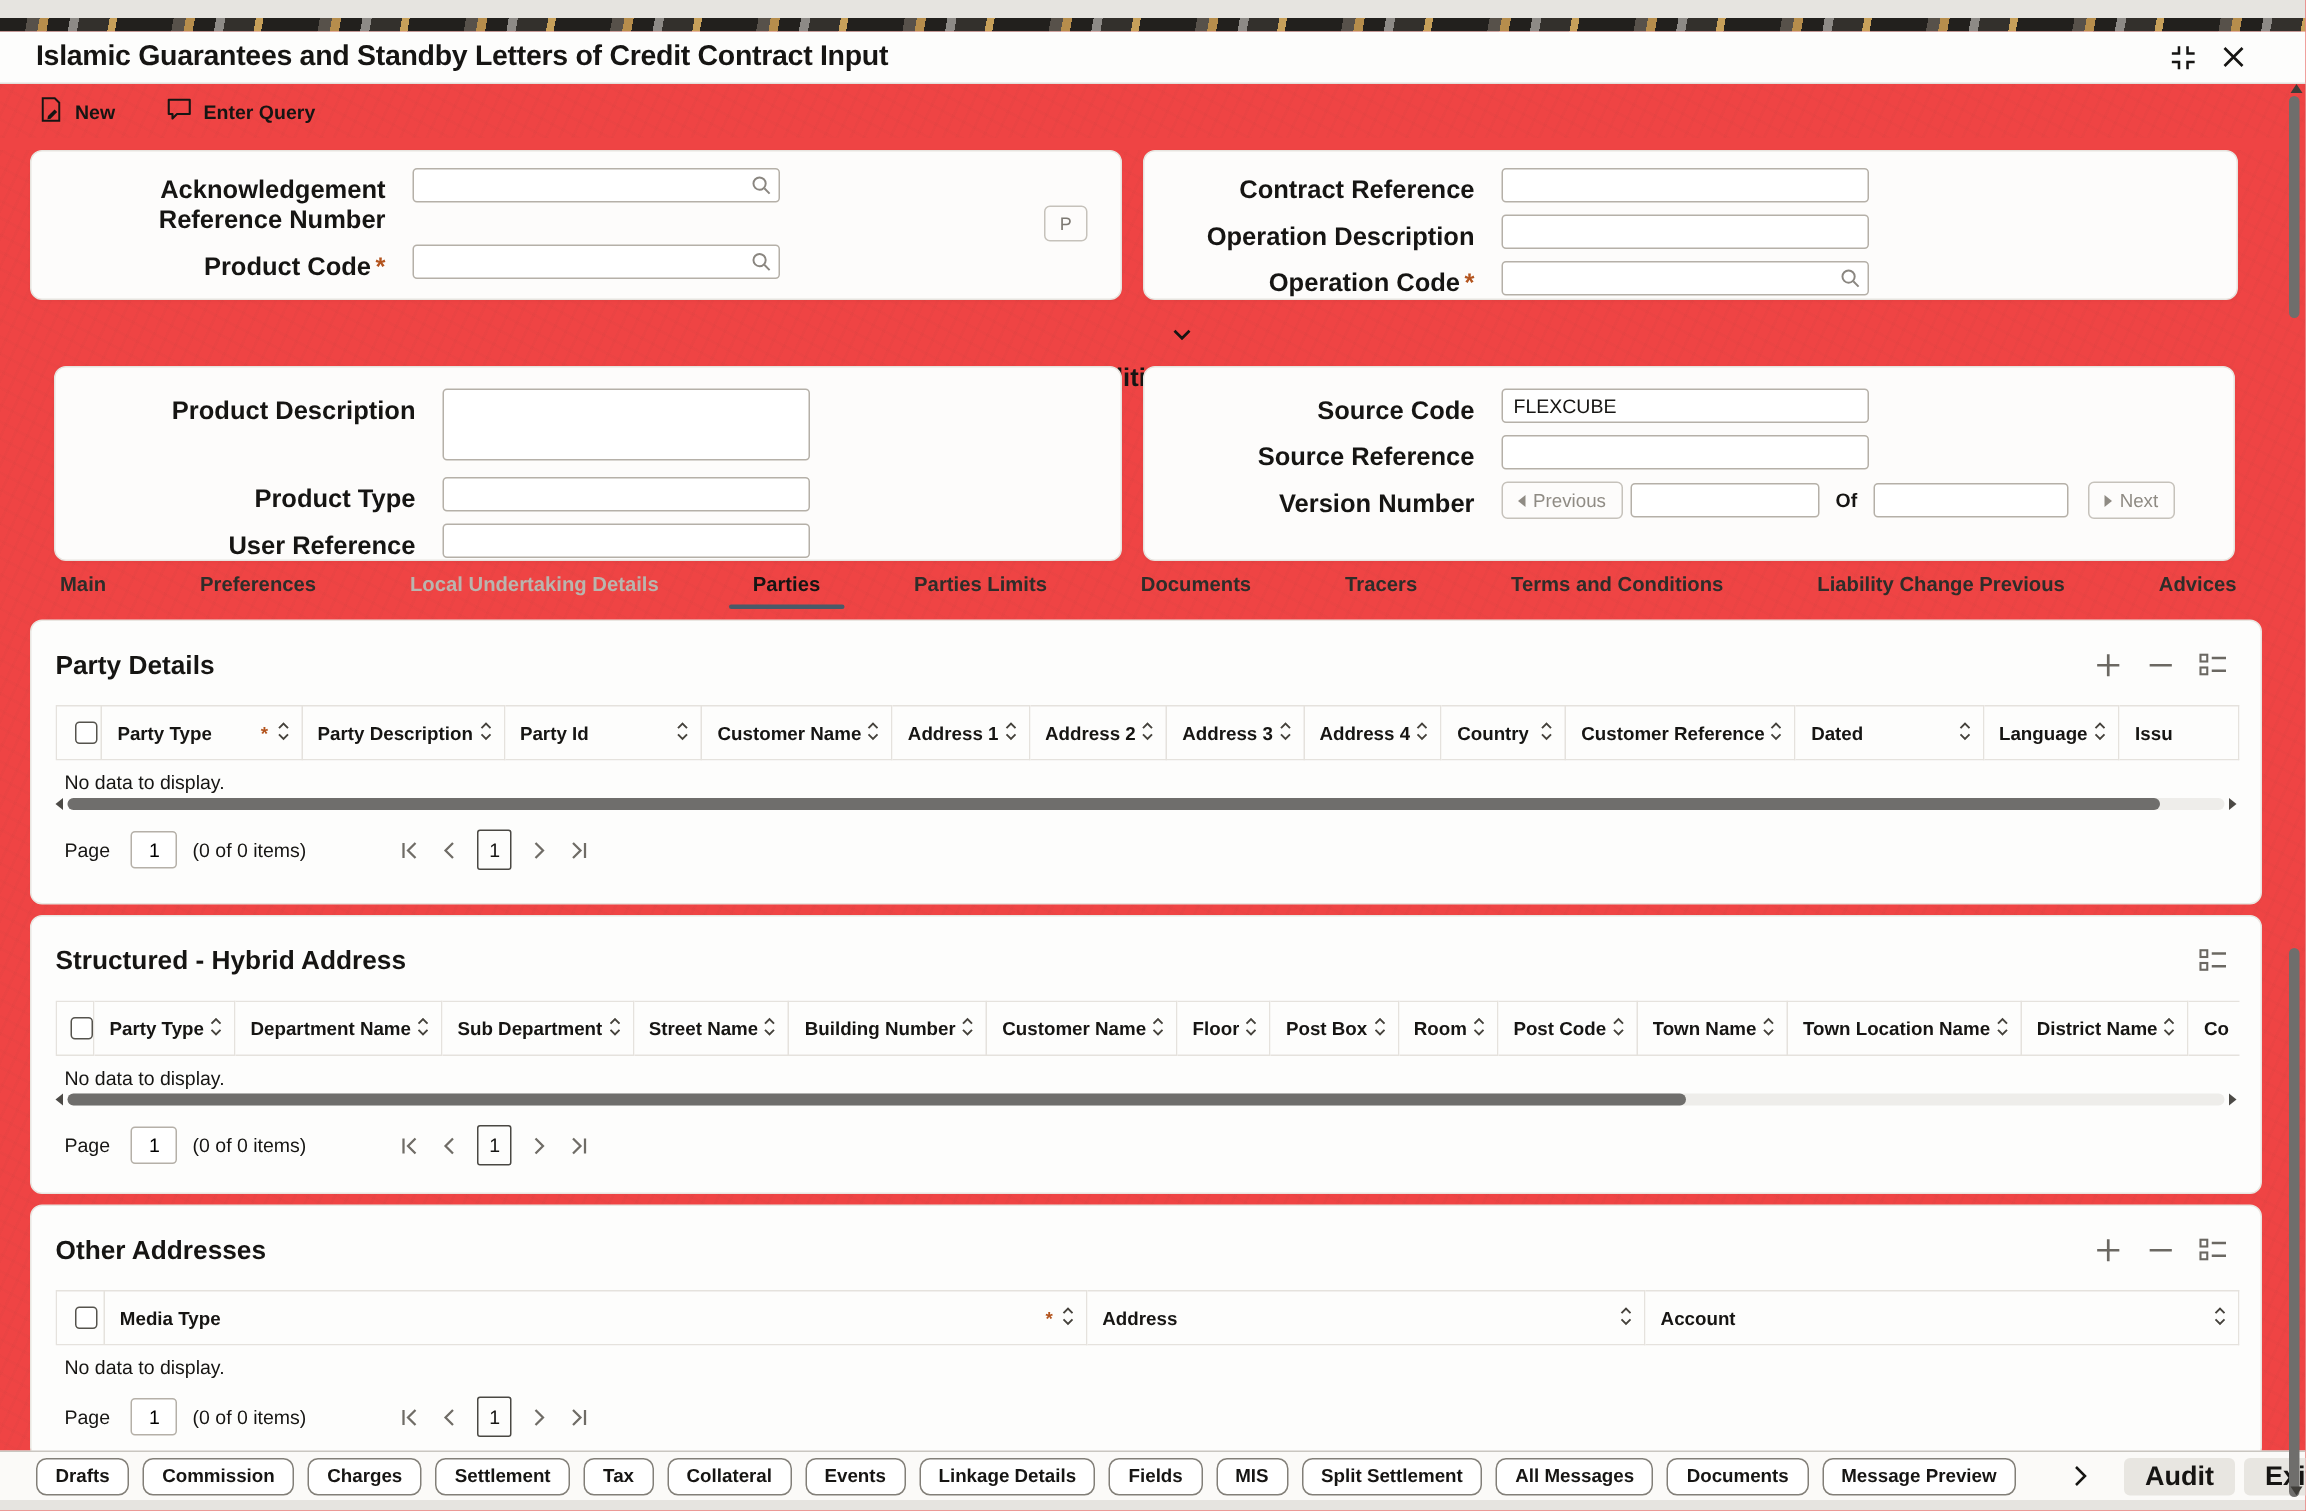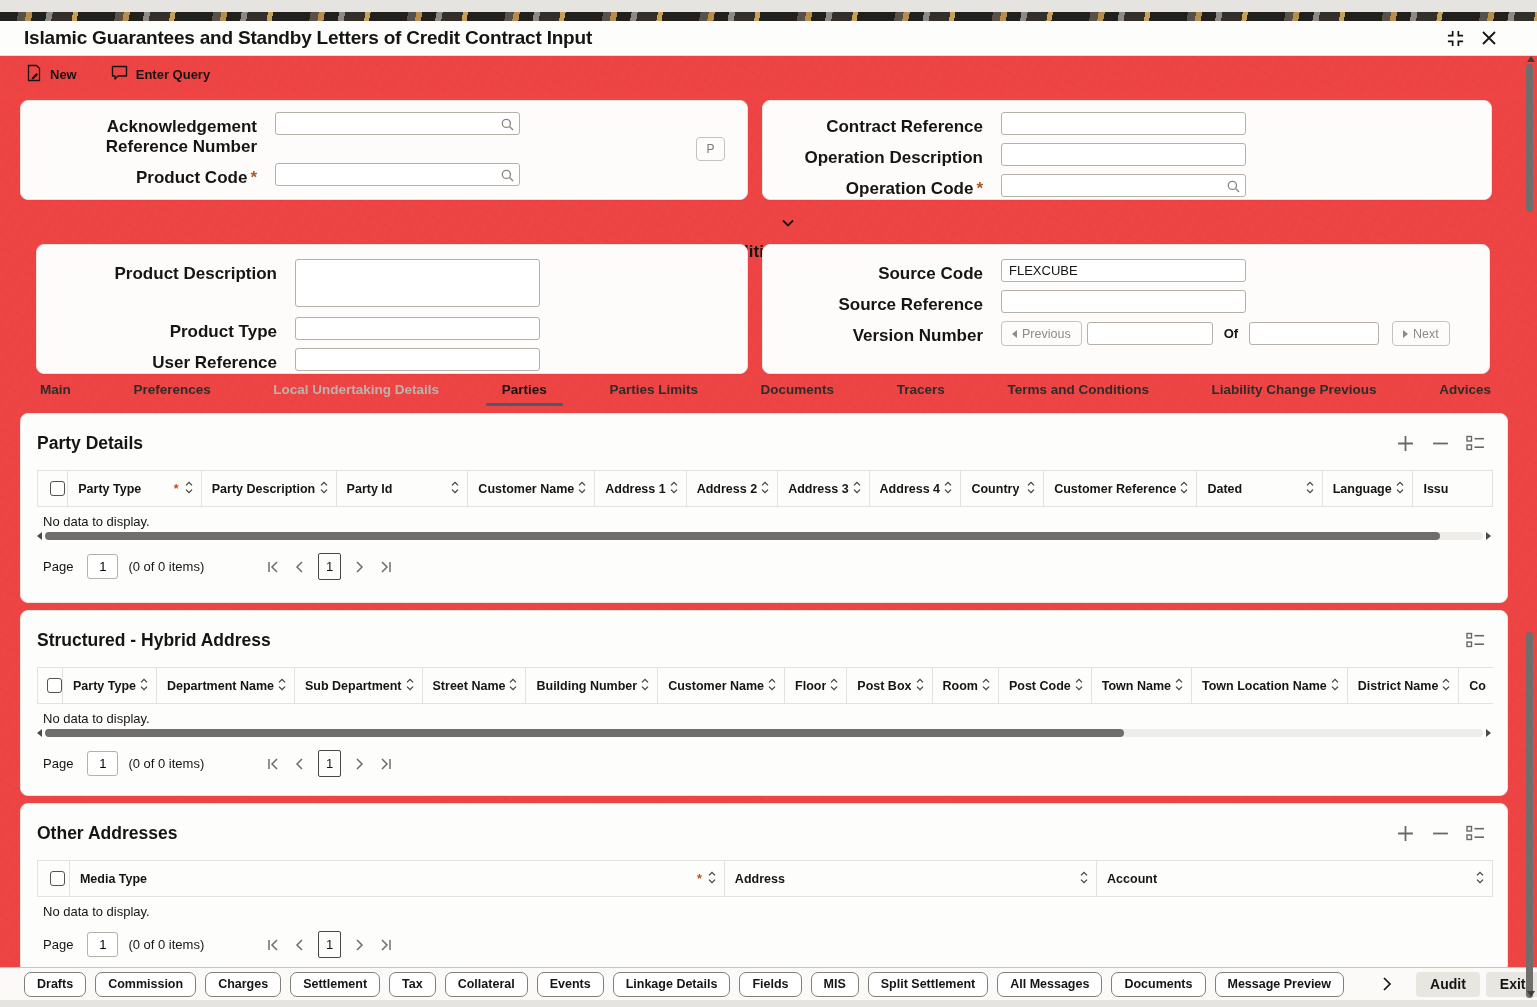--- a/index.html
+++ b/index.html
@@ -159,21 +159,21 @@
   }
   .btns { display:flex; align-items:center; gap:9px; }
   .bbtn {
     height:25px; border:1px solid #827f78; border-radius:7px; background:#fff;
     font-size:12.5px; font-weight:700; font-family:inherit; color:#161513; padding:0 12px; cursor:pointer; white-space:nowrap;
   }
   .more-ico { display:inline-flex; margin-left:14px; cursor:pointer; }
   .bar-right { margin-left:auto; display:flex; gap:6px; margin-right:26px; }
   .ghost-btn {
     height:25px; border:none; border-radius:4px; background:#e8e6e1;
-    font-size:14px; font-weight:700; font-family:inherit; color:#161513; padding:0 14px; cursor:pointer;
+    font-size:18px; font-weight:700; font-family:inherit; color:#161513; padding:0 14px; cursor:pointer;
   }
   .bottom-strip { position:absolute; left:0; right:0; bottom:0; height:7px; background:#e6e4e0; }
 
   
   .vscroll { position:absolute; top:44px; bottom:10px; right:1px; width:12px; z-index:50; }
   .varrow { position:absolute; left:3px; width:0; height:0; border-left:4px solid transparent; border-right:4px solid transparent; }
   .varrow.up   { top:0; border-bottom:6px solid #3f3d39; }
   .varrow.down { bottom:0; border-top:6px solid #3f3d39; }
   .vthumb { position:absolute; left:2px; width:7px; background:#6f6e6c; border-radius:4px; }
   .vthumb.t1 { top:8px; height:148px; }

